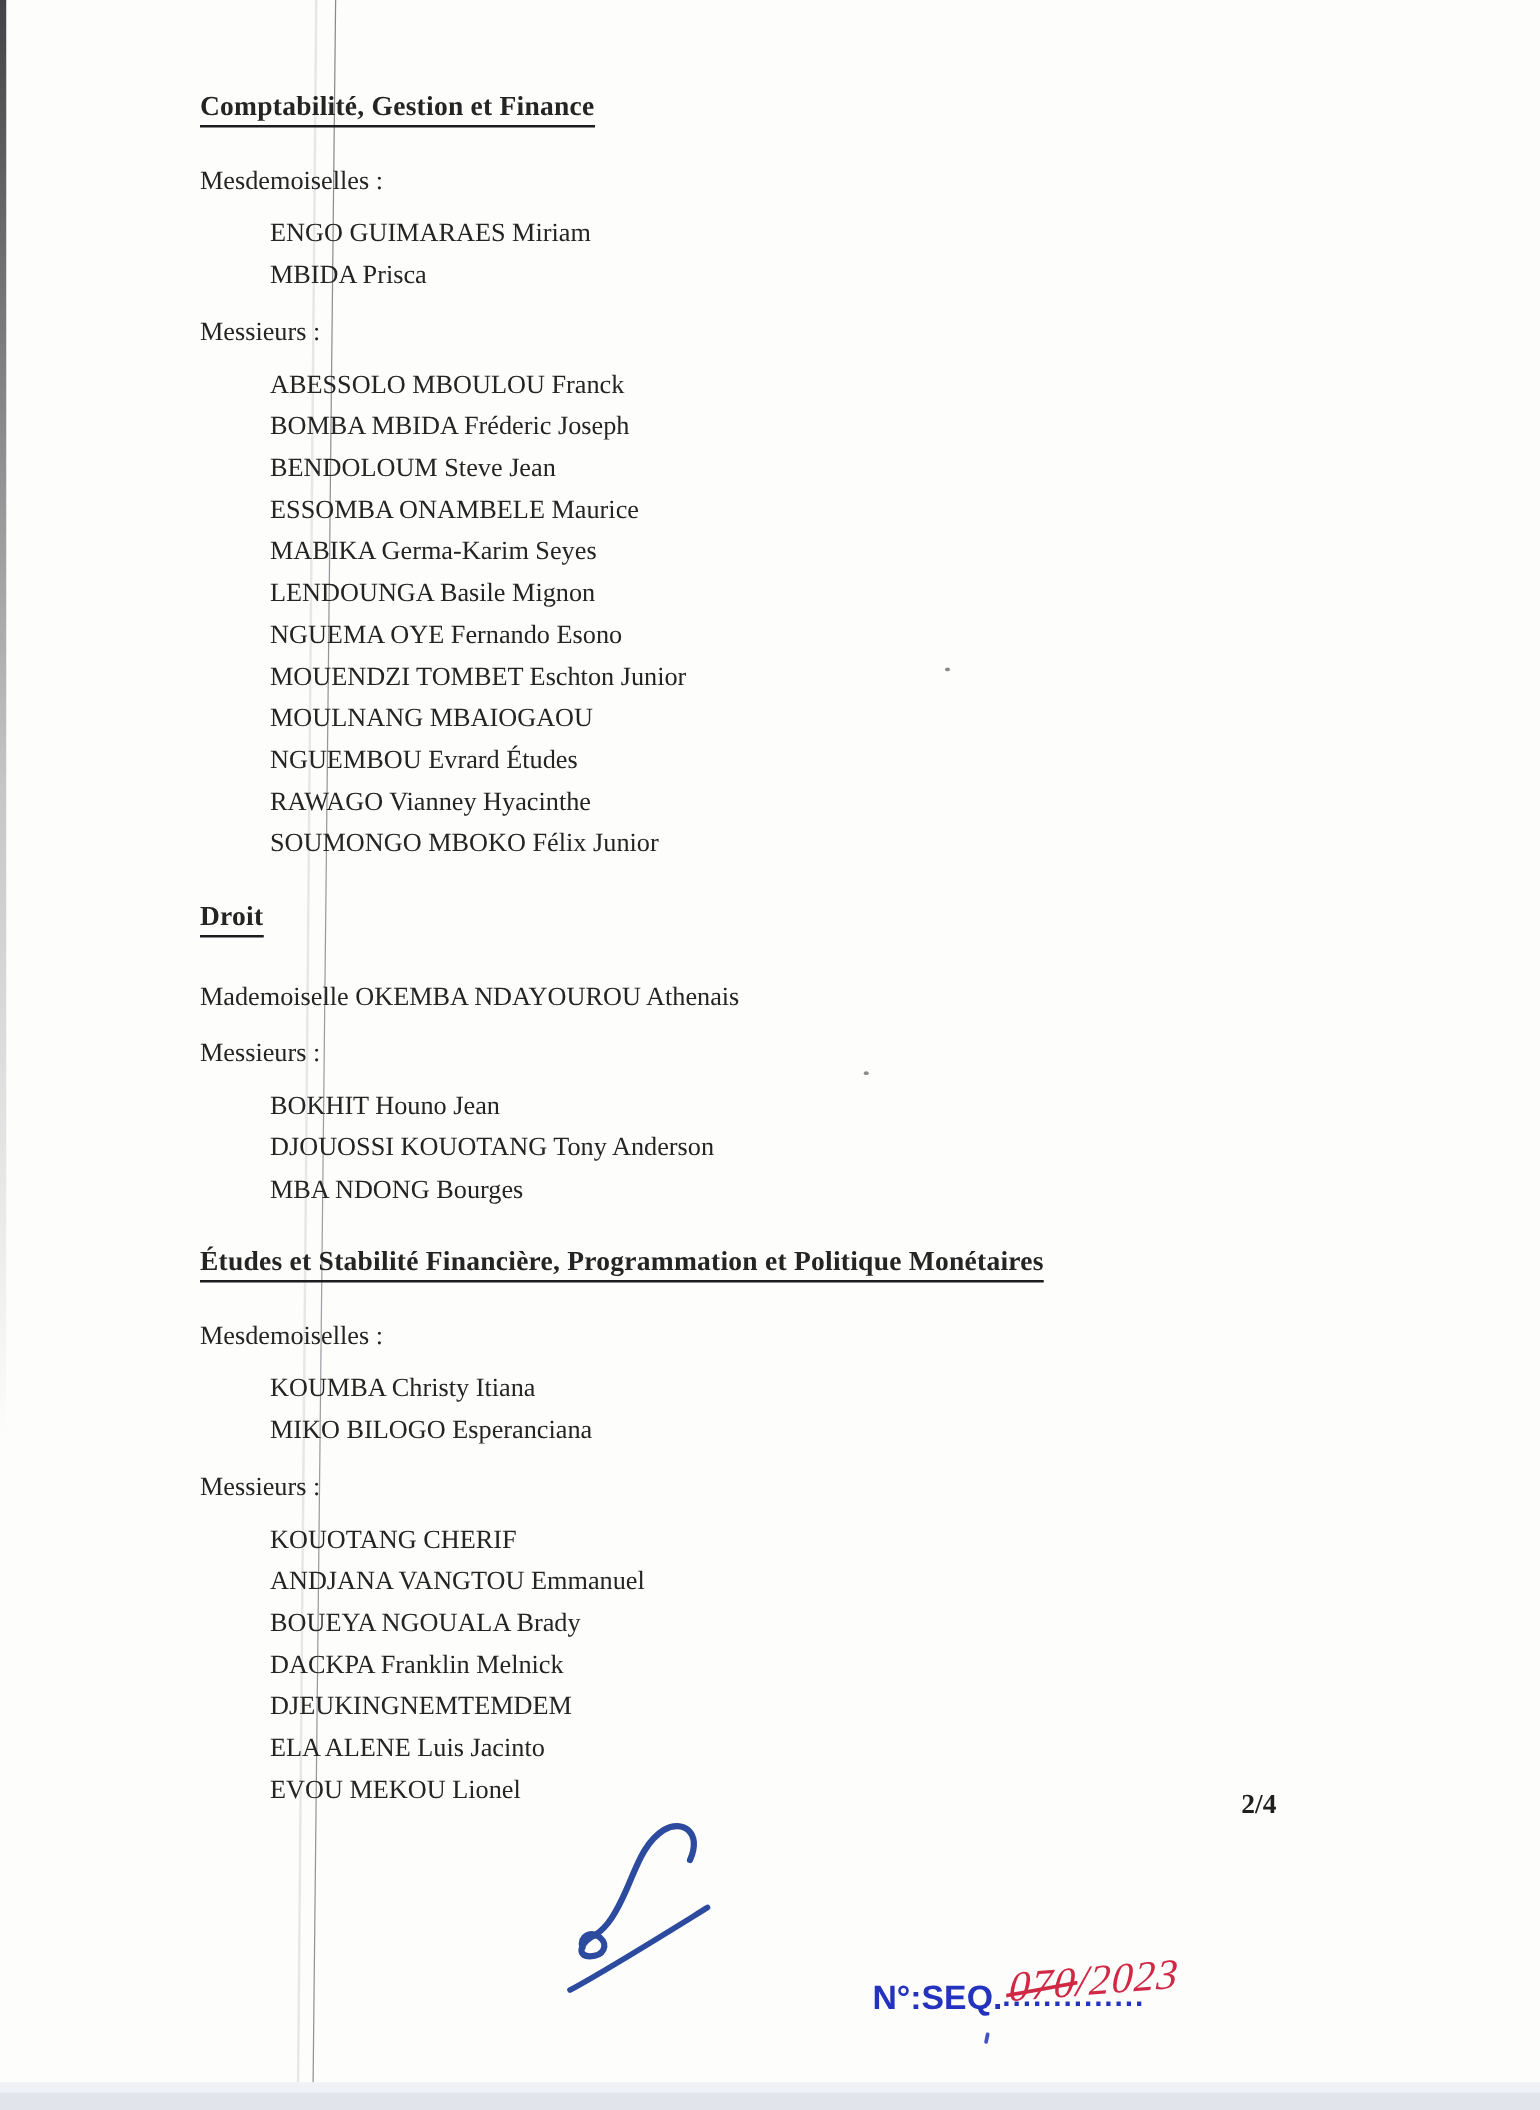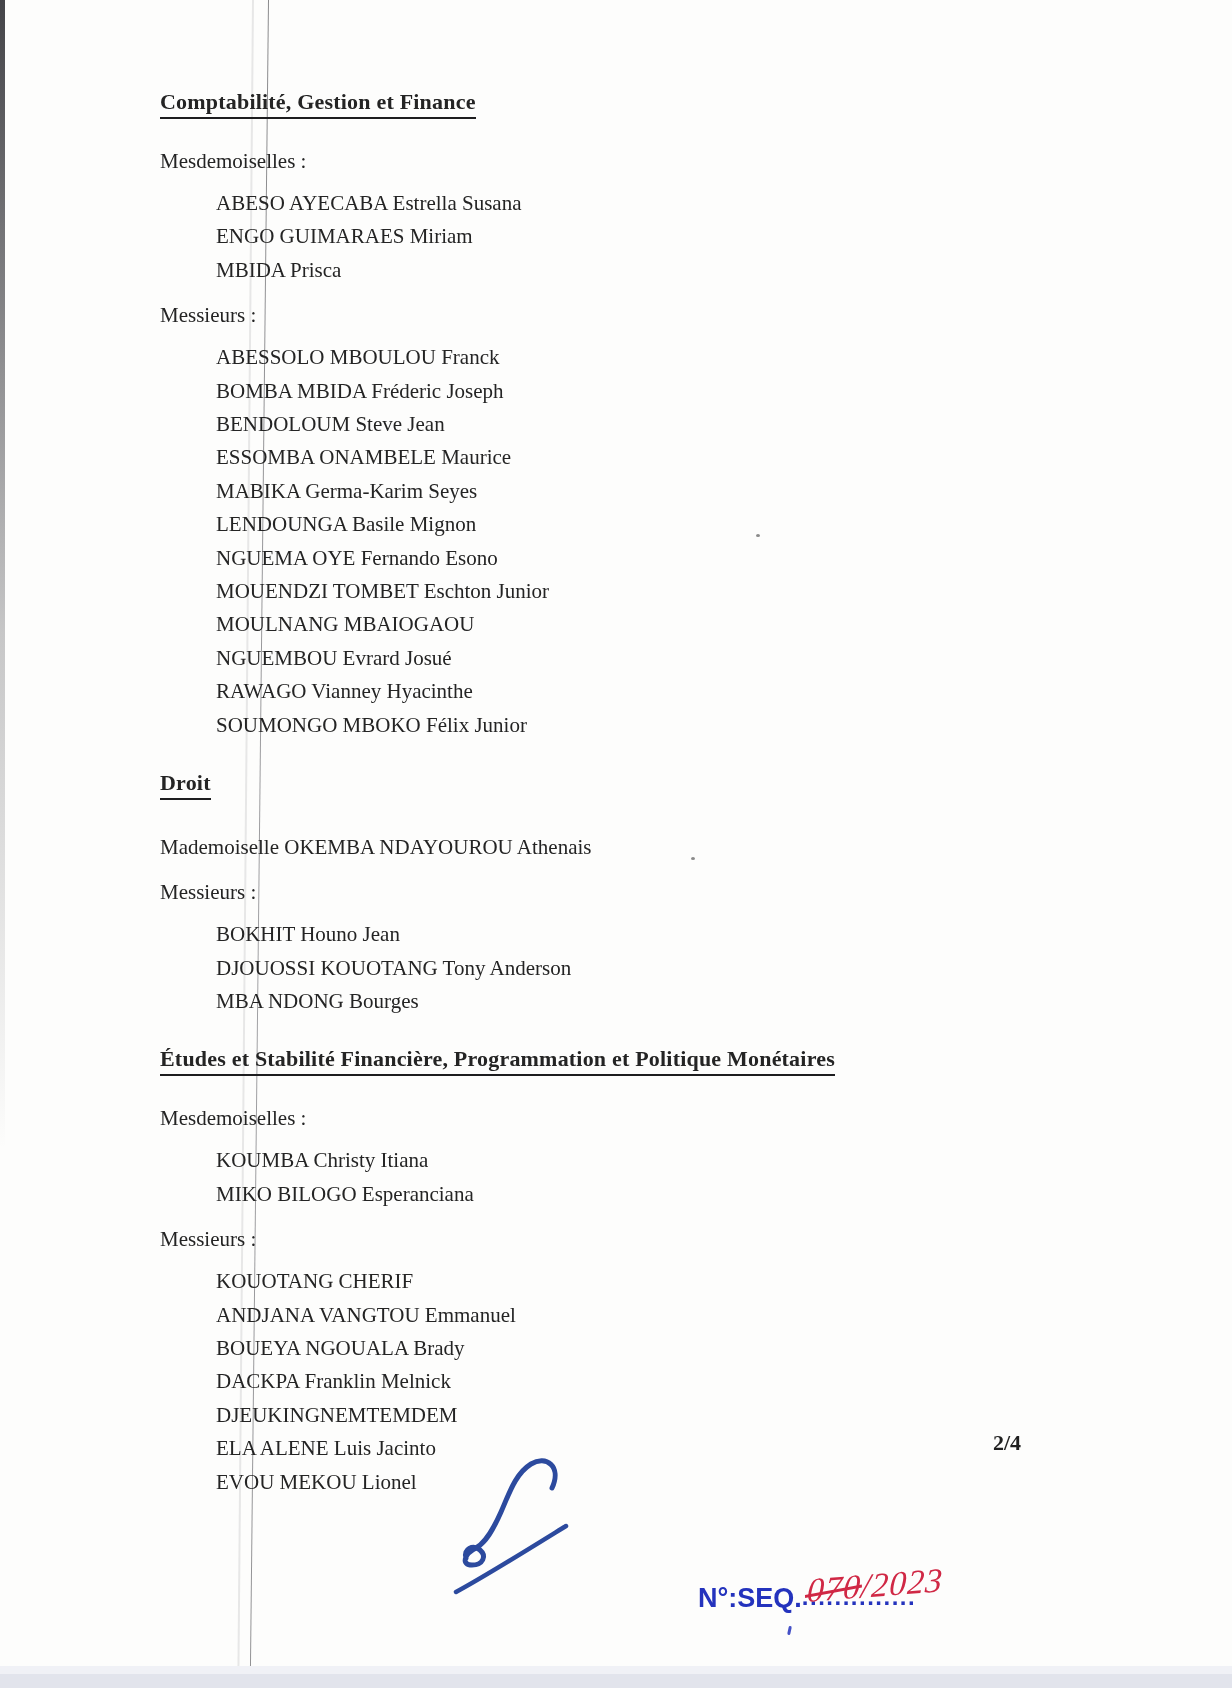--- a/index.html
+++ b/index.html
@@ -40,21 +40,21 @@
   
   .doc{
     position:relative;
     padding:72px 90px 0 160px;
     color:#242424;
   }
   .section-title{
     font-size:22px;font-weight:700;letter-spacing:.2px;
     margin:28px 0 30px 0;
   }
-  .section-title:first-child{margin-top:17px;}
+  .section-title:first-child{margin-top:0;}
   .section-title .u{
     border-bottom:2.6px solid #1d1d1f;padding-bottom:2px;display:inline-block;
   }
   .group-label{font-size:21px;margin:16px 0 13px 0;}
   .intro-line{font-size:21px;margin:0 0 4px 0;line-height:34px;}
   ul.names{list-style:none;margin:0 0 8px 0;padding:0 0 0 56px;}
   ul.names li{font-size:21px;line-height:33.4px;white-space:nowrap;}
   
   .page-number{
     position:absolute;left:993px;top:1430px;
@@ -99,36 +99,35 @@
   <div class="speck b"></div>
   <div class="speck c"></div>
 
   <div class="doc">
 
     <div class="section-title">
       <span class="u">Comptabilité, Gestion et Finance</span>
     </div>
     <div class="group-label">Mesdemoiselles :</div>
     <ul class="names">
-      <li>ABESO AYECABA Estrella Susana</li>
       <li>ENGO GUIMARAES Miriam</li>
       <li>MBIDA Prisca</li>
     </ul>
     <div class="group-label">Messieurs :</div>
     <ul class="names">
       <li>ABESSOLO MBOULOU Franck</li>
       <li>BOMBA MBIDA Fréderic Joseph</li>
       <li>BENDOLOUM Steve Jean</li>
       <li>ESSOMBA ONAMBELE Maurice</li>
       <li>MABIKA Germa-Karim Seyes</li>
       <li>LENDOUNGA Basile Mignon</li>
       <li>NGUEMA OYE Fernando Esono</li>
       <li>MOUENDZI TOMBET Eschton Junior</li>
       <li>MOULNANG MBAIOGAOU</li>
-      <li>NGUEMBOU Evrard Josué</li>
+      <li>NGUEMBOU Evrard Études</li>
       <li>RAWAGO Vianney Hyacinthe</li>
       <li>SOUMONGO MBOKO Félix Junior</li>
     </ul>
 
     <div class="section-title">
       <span class="u">Droit</span>
     </div>
     <div class="intro-line">Mademoiselle OKEMBA NDAYOUROU Athenais</div>
     <div class="group-label">Messieurs :</div>
     <ul class="names">

